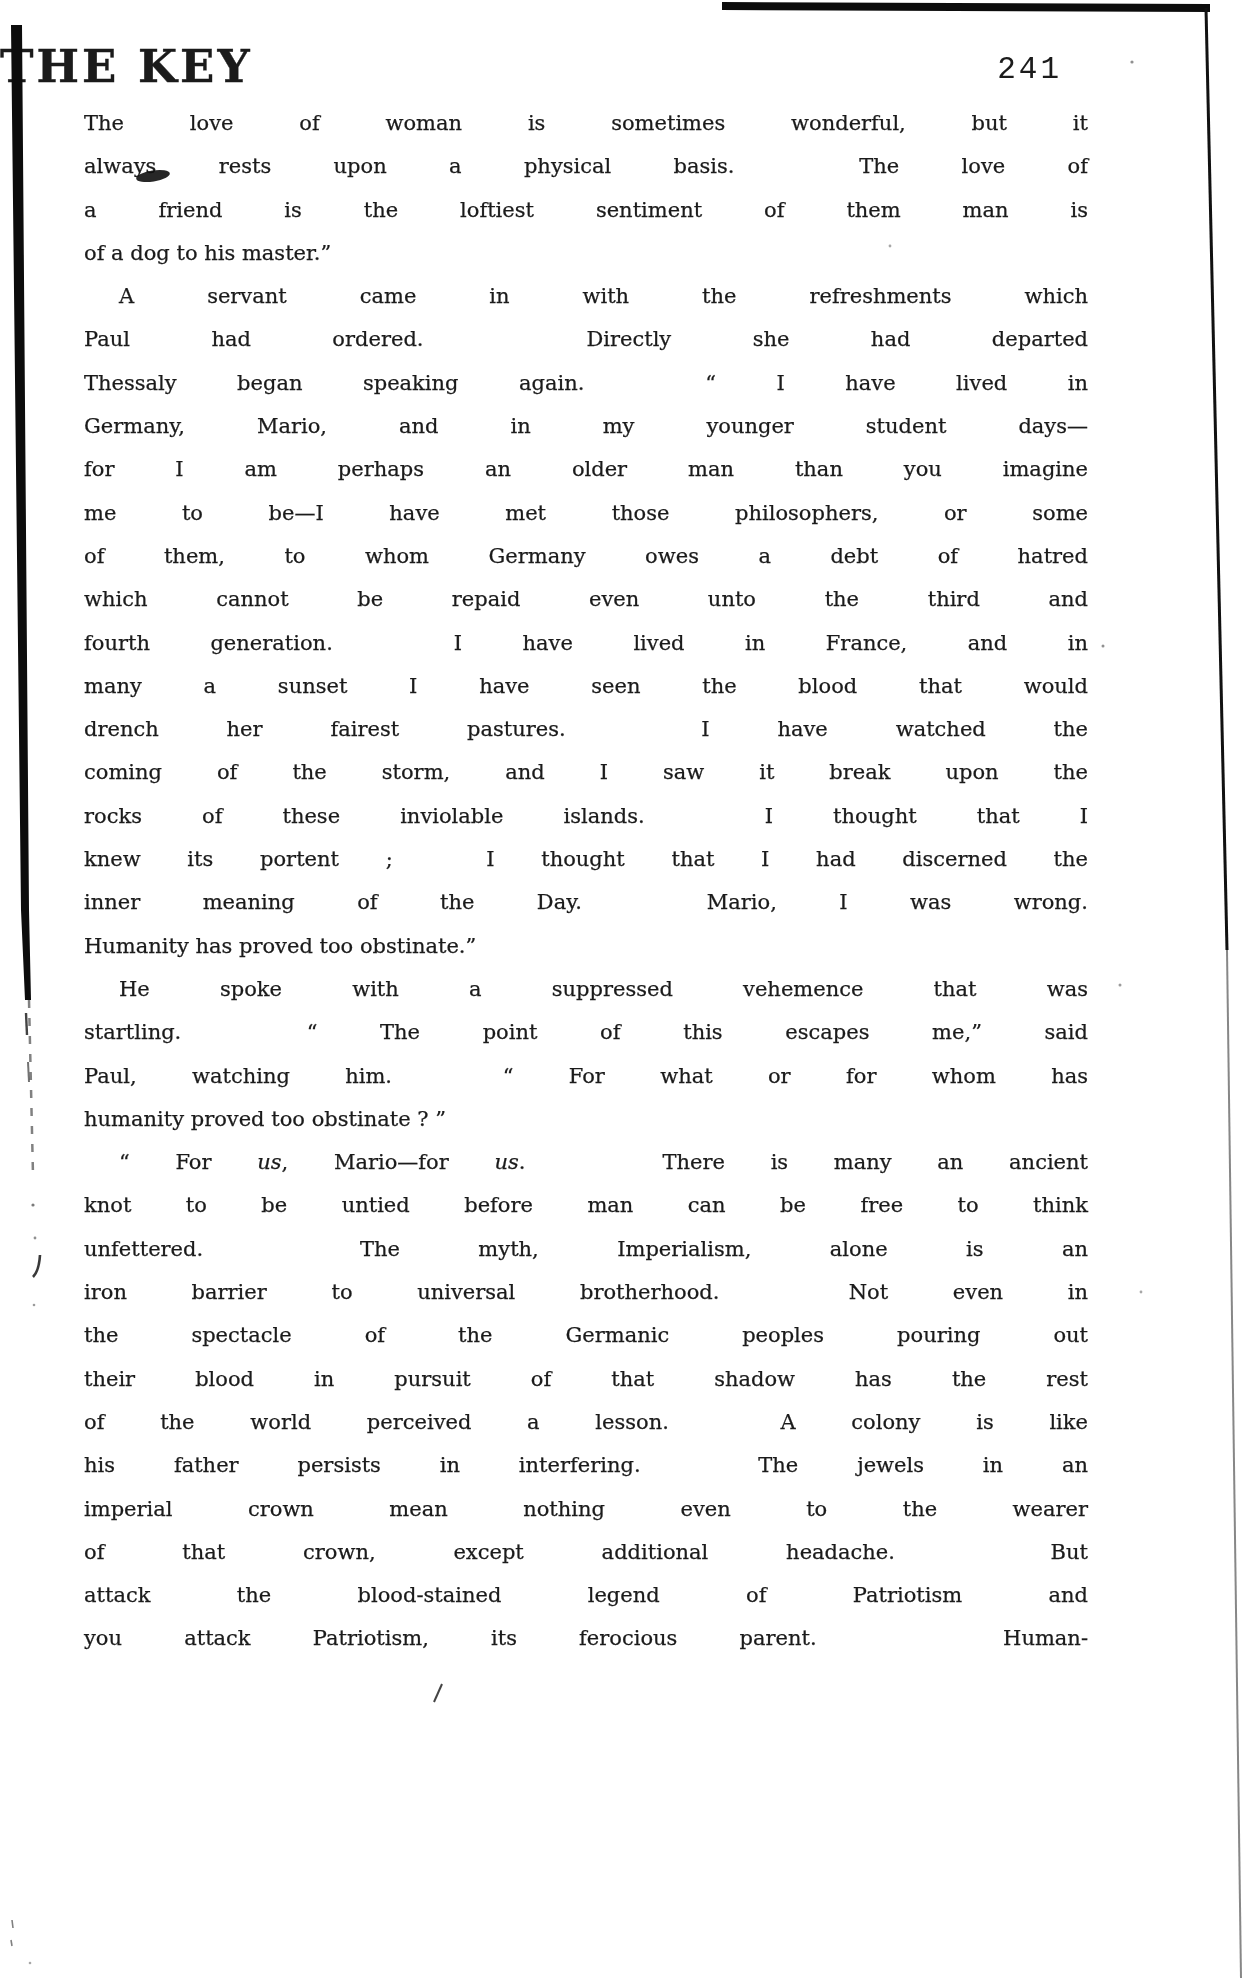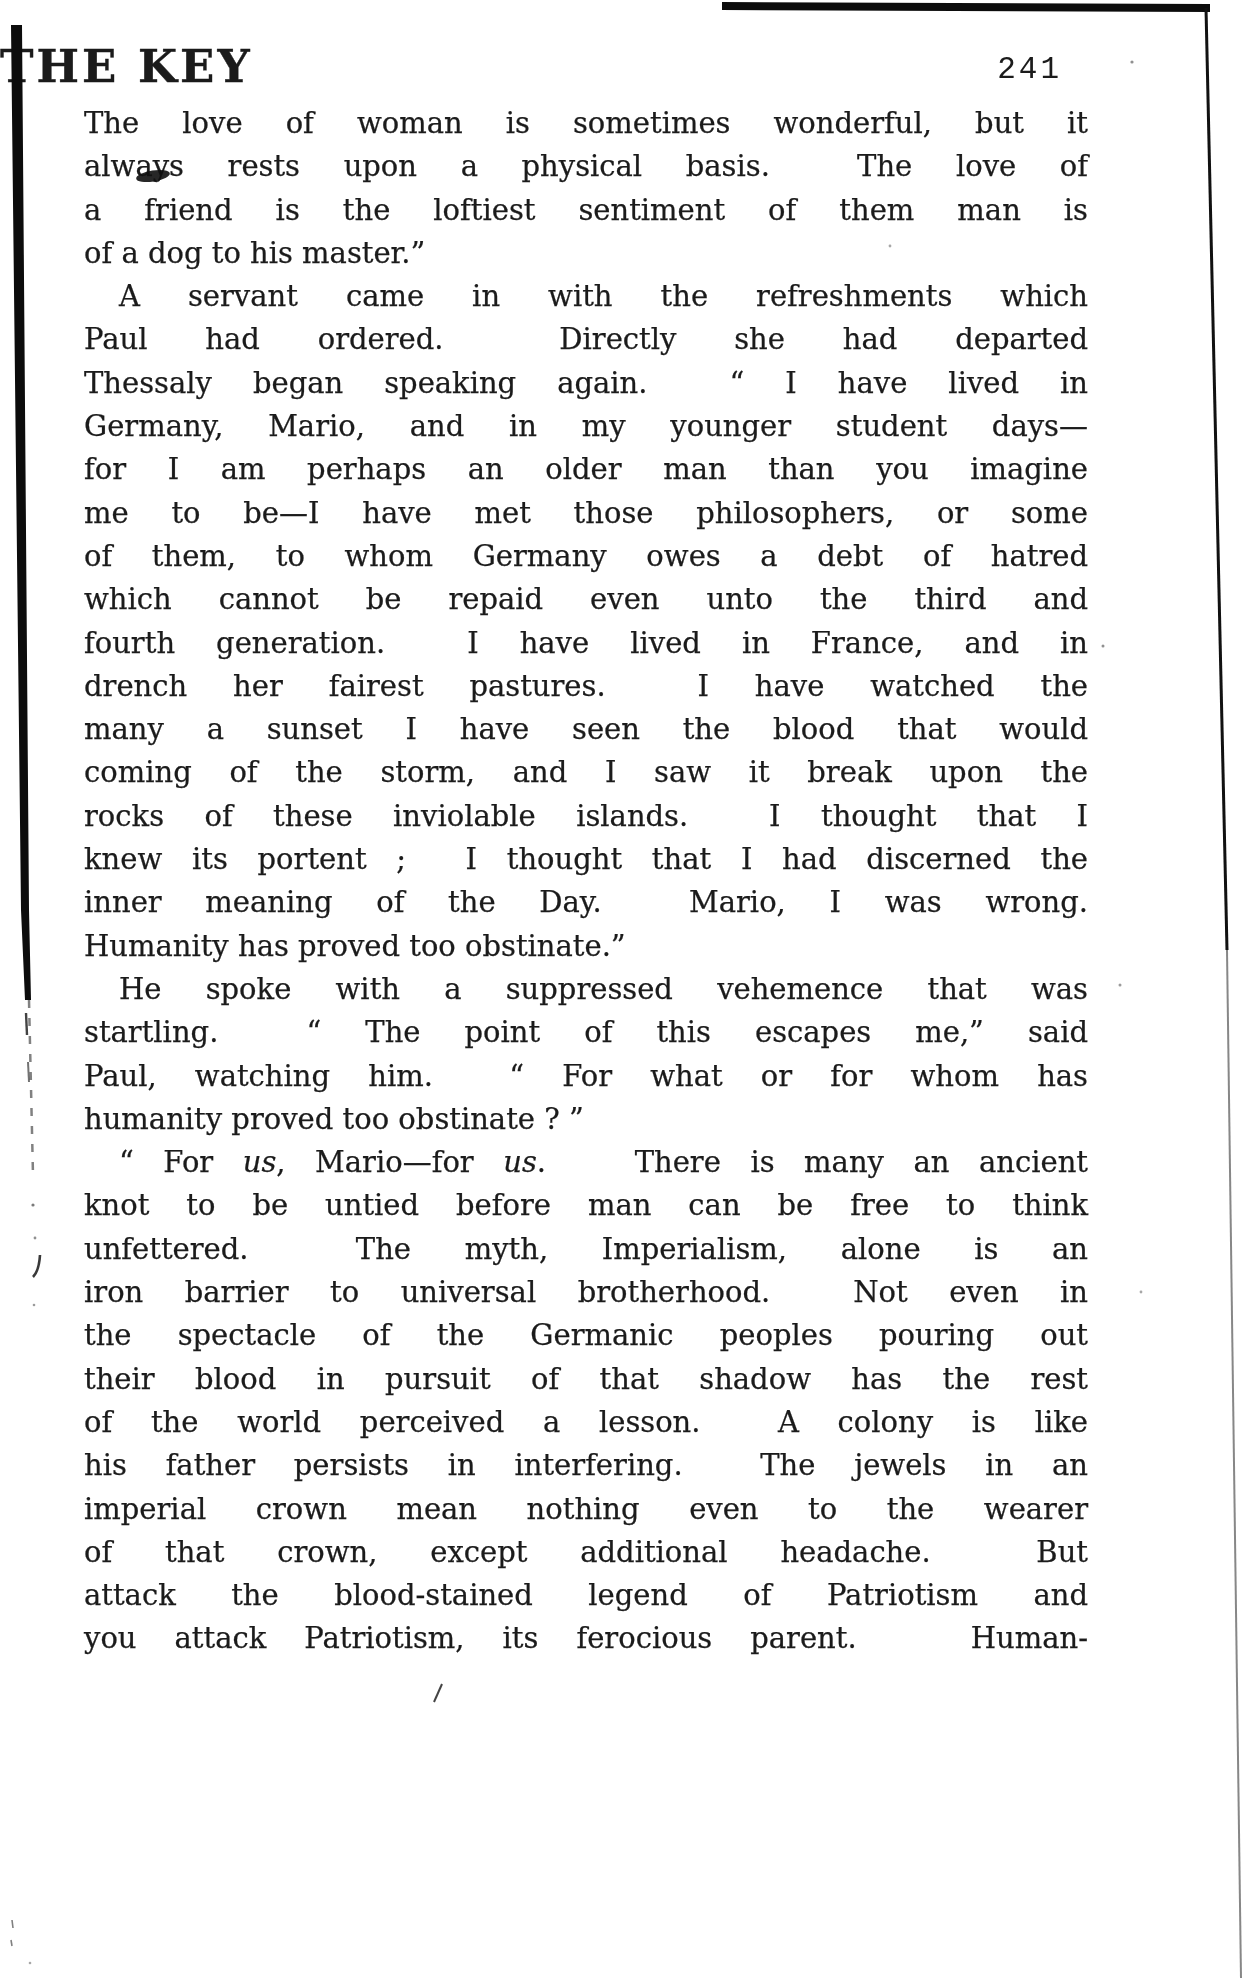--- a/index.html
+++ b/index.html
@@ -16,21 +16,21 @@
     position:absolute;left:0;top:40px;width:960px;
     font-size:45px;font-weight:bold;letter-spacing:3px;
     -webkit-text-stroke:0.4px currentColor;
   }
   .pagenum{
     position:absolute;top:52px;right:192px;
     font-size:31px;letter-spacing:3px;font-family:Liberation Mono, monospace;
   }
   .text-block{
     position:absolute;left:84px;top:102px;width:1004px;
-    font-size:29px;line-height:43.3px;
+    font-size:21px;line-height:43.3px;
     text-rendering:optimizeLegibility;
   }
   .line{
     text-align:justify;
     text-align-last:justify;
     -webkit-text-stroke:0.25px currentColor;
   }
   .line.end{text-align-last:left;}
   .line.indent{text-indent:35px;}
   .it{font-style:italic;}
@@ -59,22 +59,22 @@
       <div class="paragraph">
         <div class="line indent"><span>A servant came in with the refreshments which</span></div>
         <div class="line"><span>Paul had ordered. &nbsp;Directly she had departed</span></div>
         <div class="line"><span>Thessaly began speaking again. &nbsp;“ I have lived in</span></div>
         <div class="line"><span>Germany, Mario, and in my younger student days—</span></div>
         <div class="line"><span>for I am perhaps an older man than you imagine</span></div>
         <div class="line"><span>me to be—I have met those philosophers, or some</span></div>
         <div class="line"><span>of them, to whom Germany owes a debt of hatred</span></div>
         <div class="line"><span>which cannot be repaid even unto the third and</span></div>
         <div class="line"><span>fourth generation. &nbsp;I have lived in France, and in</span></div>
+        <div class="line"><span>many a sunset I have seen the blood that would</span></div>
         <div class="line"><span>drench her fairest pastures. &nbsp;I have watched the</span></div>
-        <div class="line"><span>many a sunset I have seen the blood that would</span></div>
         <div class="line"><span>coming of the storm, and I saw it break upon the</span></div>
         <div class="line"><span>rocks of these inviolable islands. &nbsp;I thought that I</span></div>
         <div class="line"><span>knew its portent ; &nbsp;I thought that I had discerned the</span></div>
         <div class="line"><span>inner meaning of the Day. &nbsp;Mario, I was wrong.</span></div>
         <div class="line end"><span>Humanity has proved too obstinate.”</span></div>
       </div>
       <div class="paragraph">
         <div class="line indent"><span>He spoke with a suppressed vehemence that was</span></div>
         <div class="line"><span>startling. &nbsp;“ The point of this escapes me,” said</span></div>
         <div class="line"><span>Paul, watching him. &nbsp;“ For what or for whom has</span></div>

